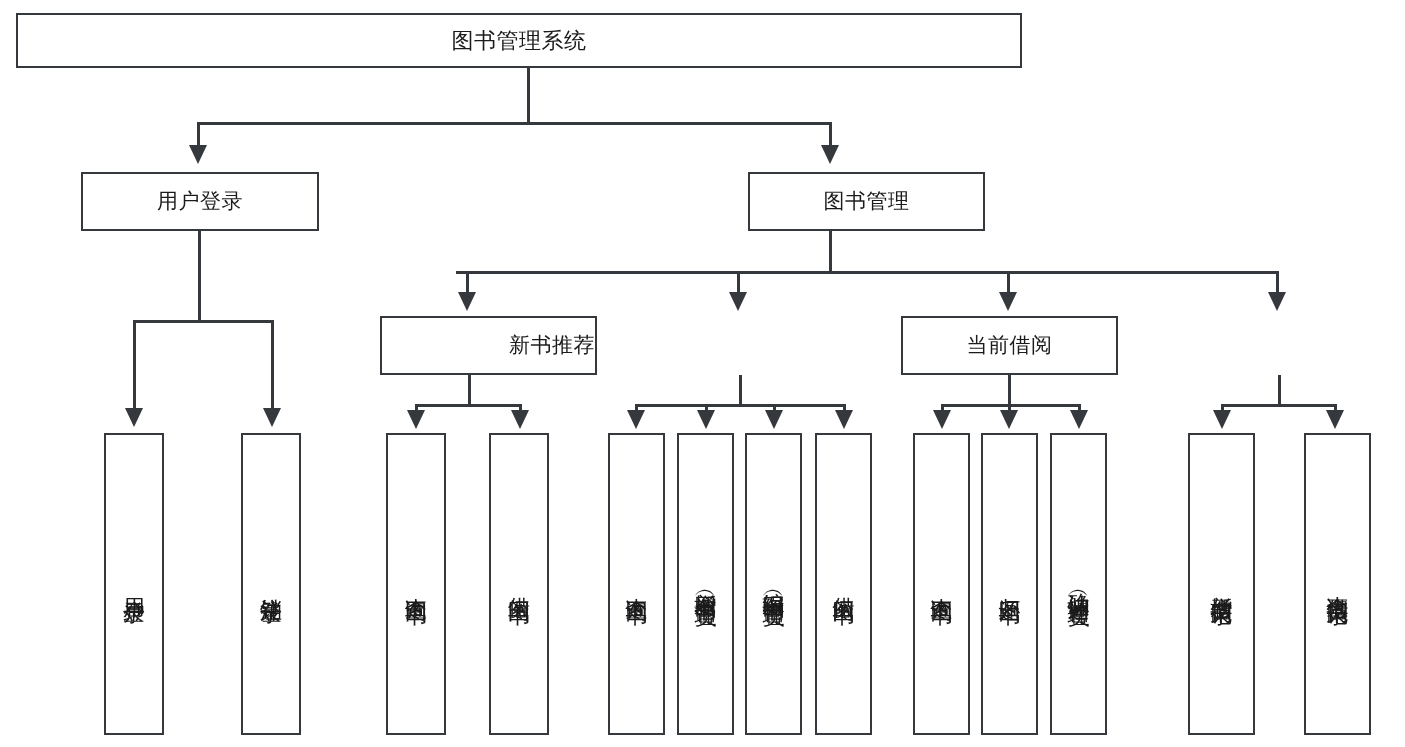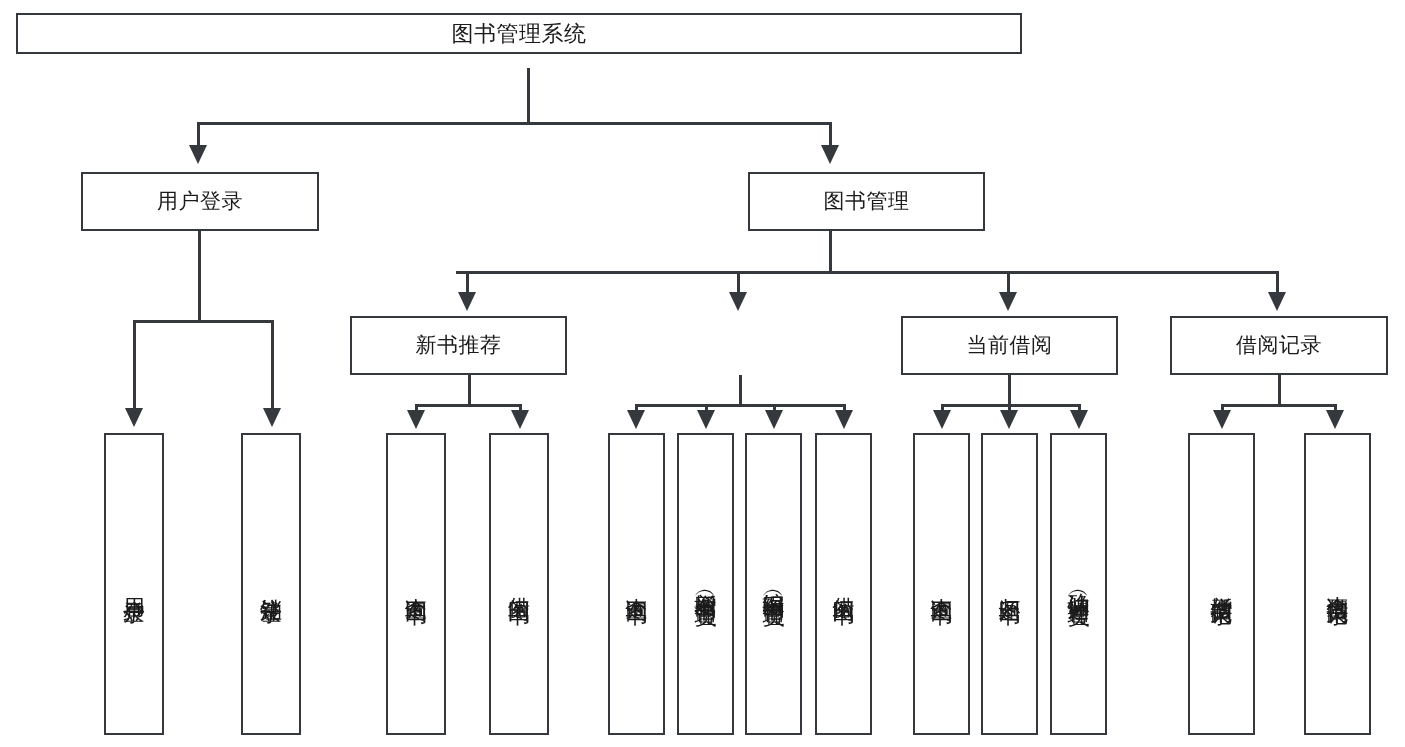--- a/index.html
+++ b/index.html
@@ -73,21 +73,21 @@
     color: #b9bcc2;
     letter-spacing: 0.5px;
     white-space: nowrap;
   }
 </style>
 </head>
 <body>
 
 <div id="canvas">
 
-  <div class="node root h" style="left:16px; top:13px; width:1006px; height:41px;">
+  <div class="node root h" style="left:16px; top:13px; width:1006px; height:55px;">
     <span>图书管理系统</span>
   </div>
 
   <div class="lnk vt" style="left:527px; top:68px; height:55px;"></div>
 
   <div class="lnk hz" style="left:197px; top:122px; width:634px;"></div>
 
   <div class="lnk vt" style="left:197px; top:122px; height:26px;"></div>
   <div class="arrow" style="left:189px; top:145px;"></div>
   <div class="lnk vt" style="left:829px; top:122px; height:26px;"></div>
@@ -111,28 +111,25 @@
   <div class="lnk hz" style="left:456px; top:271px; width:823px;"></div>
   <div class="lnk vt" style="left:466px; top:271px; height:23px;"></div>
   <div class="arrow" style="left:458px; top:292px;"></div>
   <div class="lnk vt" style="left:737px; top:271px; height:23px;"></div>
   <div class="arrow" style="left:729px; top:292px;"></div>
   <div class="lnk vt" style="left:1007px; top:271px; height:23px;"></div>
   <div class="arrow" style="left:999px; top:292px;"></div>
   <div class="lnk vt" style="left:1276px; top:271px; height:23px;"></div>
   <div class="arrow" style="left:1268px; top:292px;"></div>
 
-  <div class="node h" style="left:350px; top:316px; width:217px; height:59px;">
+  <div class="node h" style="left:380px; top:316px; width:217px; height:59px;justify-content:flex-end;">
     <span>新书推荐</span>
   </div>
   <div class="node h" style="left:901px; top:316px; width:217px; height:59px;">
     <span>当前借阅</span>
-  </div>
-  <div class="node h" style="left:1170px; top:316px; width:218px; height:59px;">
-    <span>借阅记录</span>
   </div>
 
   <div class="lnk vt" style="left:468px; top:375px; height:31px;"></div>
   <div class="lnk hz" style="left:415px; top:404px; width:107px;"></div>
   <div class="lnk vt" style="left:415px; top:404px; height:10px;"></div>
   <div class="arrow" style="left:407px; top:410px;"></div>
   <div class="lnk vt" style="left:519px; top:404px; height:10px;"></div>
   <div class="arrow" style="left:511px; top:410px;"></div>
 
   <div class="lnk vt" style="left:739px; top:375px; height:31px;"></div>

